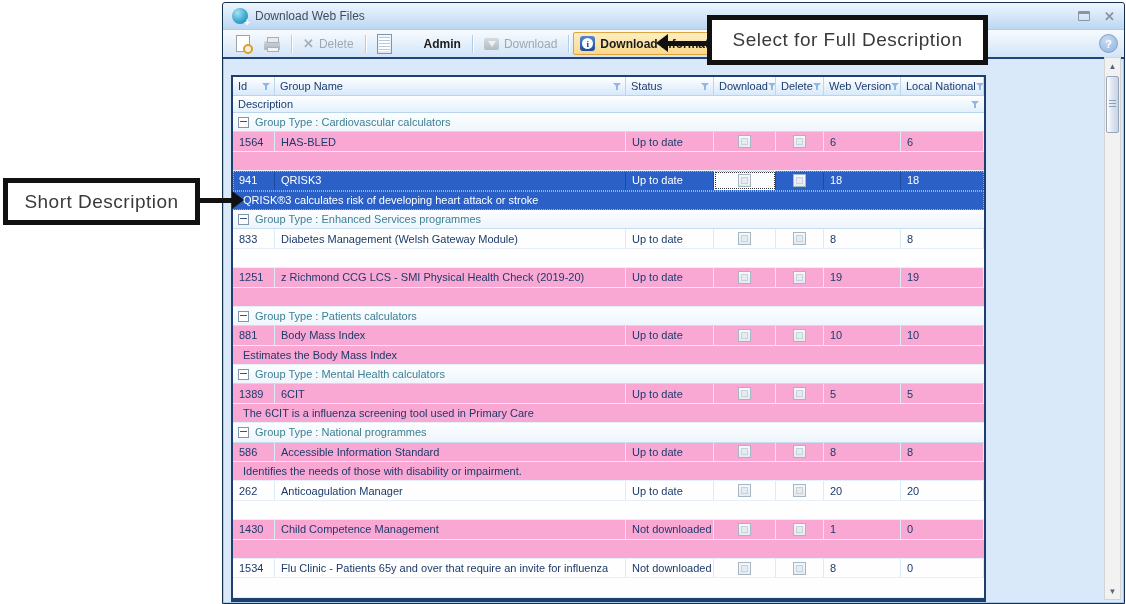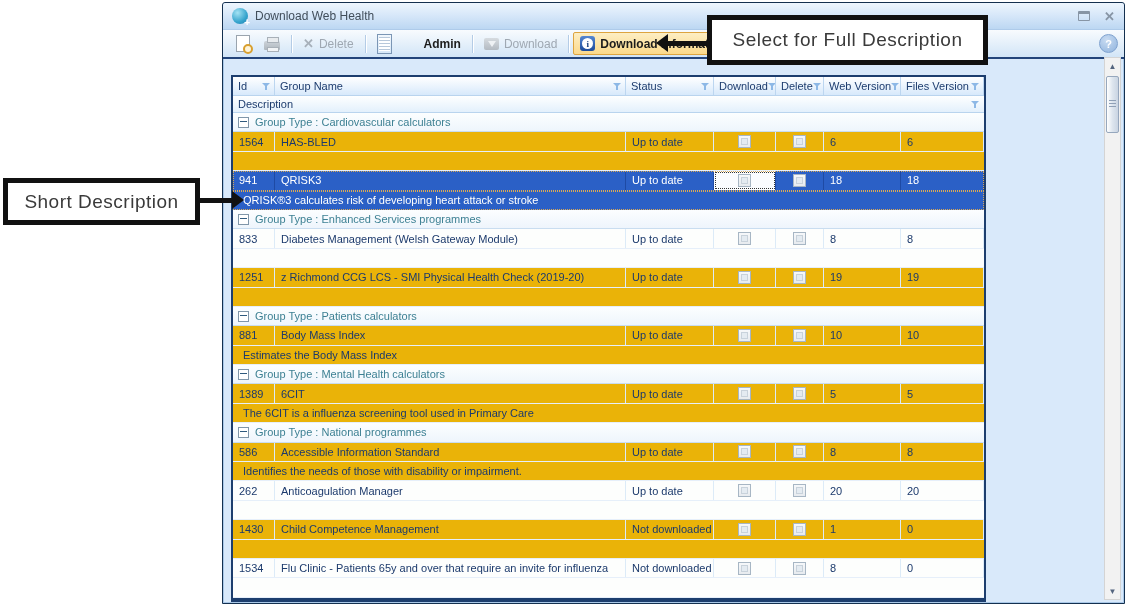--- a/index.html
+++ b/index.html
@@ -81,21 +81,21 @@
   .row.group{background:linear-gradient(#fcfeff,#eef5fc);color:#3d8093;padding-left:5px;
        border-bottom:1px solid #c9ddf0;}
   .expander{width:9px;height:9px;border:1px solid #8096a9;background:#fff;position:relative;
        margin-right:6px;flex:none;}
   .expander::after{content:"";position:absolute;left:1px;right:1px;top:3px;height:1px;background:#2f5a7e;}
   .glabel{white-space:nowrap;}
 
   .cell{box-sizing:border-box;height:100%;border-right:1px solid #dcebf8;display:flex;
         align-items:center;padding-left:6px;overflow:hidden;white-space:nowrap;flex:none;}
   .ccb{justify-content:center;padding-left:0;}
-  .row.green{background:#eab308;}
+  .row.green{background:#f9a8d4;}
   .row.white{background:#fdfefd;}
   .row.desc{padding-left:10px;}
   .row.sel{background:#2b60c6;color:#ffffff;border-bottom-color:#2b60c6;
         outline:1px dotted #d9a855;outline-offset:-1px;}
   .row.sel .cell{border-right-color:#1e4aa4;}
   .focus-cell{background:#fafcff;outline:1px dotted #333;outline-offset:-2px;}
 
   .cb{width:13px;height:13px;box-sizing:border-box;border:1px solid #a7b6c4;
       background:linear-gradient(#f6f8fa,#e7ebef);position:relative;flex:none;}
   .cb::after{content:"";position:absolute;left:2px;top:2px;right:2px;bottom:2px;
@@ -127,21 +127,21 @@
   .head-short{left:232px;top:191px;border-top:9px solid transparent;border-bottom:9px solid transparent;
       border-left:12px solid #111;}
 </style>
 </head>
 <body>
 
 <div class="window">
 
   <div class="titlebar">
     <span class="app-icon"></span>
-    <span class="title-text">Download Web Health</span>
+    <span class="title-text">Download Web Files</span>
     <span class="min-glyph"></span>
     <span class="close-glyph">✕</span>
   </div>
 
   <div class="toolbar">
     <span class="tbtn">
         <span class="ic-preview"></span>
       </span>
     <span class="tbtn">
         <span class="ic-print"></span>
@@ -191,21 +191,21 @@
         </div>
         <div class="hcell" style="width: 48px;">
           <div>Delete</div>
           <div class="funnel"></div>
         </div>
         <div class="hcell" style="width: 77px;">
           <div>Web Version</div>
           <div class="funnel"></div>
         </div>
         <div class="hcell" style="width: 83px;">
-          <div>Files Version</div>
+          <div>Local National</div>
           <div class="funnel"></div>
         </div>
       </div>
     <div class="hrow2">
       <span>Description</span>
       <span class="funnel"></span>
     </div>
     <div id="rows">
         <div class="row group">
           <div class="expander"></div>

